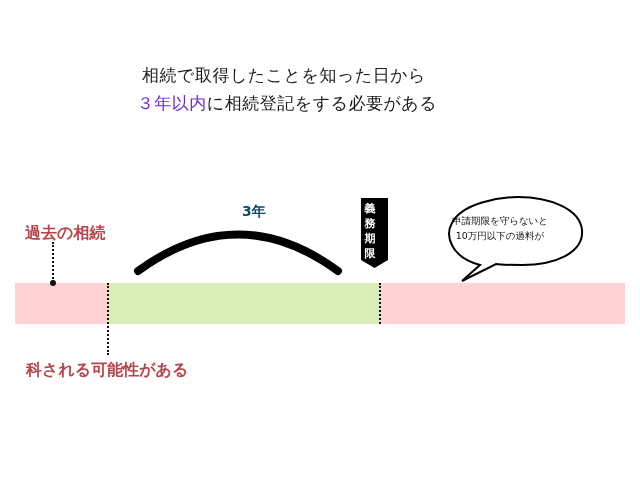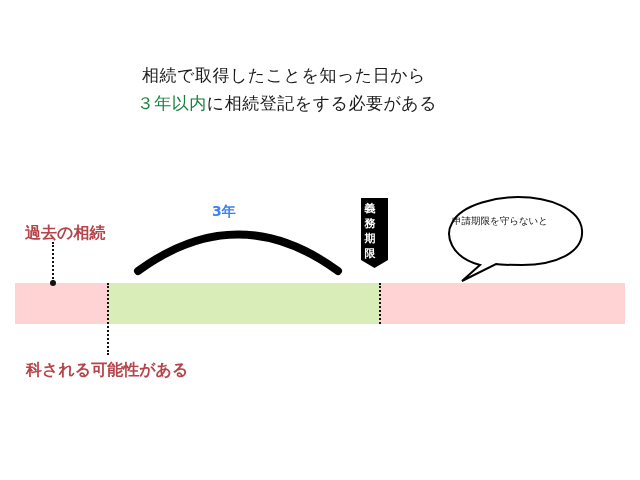--- a/index.html
+++ b/index.html
@@ -1,20 +1,20 @@
 <!DOCTYPE html>
 <html><head>
 <meta charset="utf-8">
 <style>
   html, body { margin:0; padding:0; }
   body { width:640px; height:480px; background:#ffffff; position:relative; overflow:hidden;
          font-family:"DejaVu Sans", sans-serif; }
   .abs { position:absolute; }
   .title-line { position:absolute; left:0; width:568px; text-align:center; font-size:17px; color:#1a1a1a; letter-spacing:0.5px; }
-  .accent { color:#15803d;margin-left:6px; }
+  .accent { color:#6d28d9;margin-left:6px; }
   .bar-seg { position:absolute; top:283px; height:41px; }
   .label-red { color:#b5454a; font-weight:bold; }
   .vdots { position:absolute; width:0; border-left:2px dotted #111; }
   .bubble-text { position:absolute; left:435px; top:213px; width:130px; text-align:center; font-size:9.5px; line-height:15px; color:#111; }
 </style>
 </head>
 <body>
 
 <div class="title-line" style="top:64px;">相続で取得したことを知った日から</div>
 <div class="title-line" style="top:92px;">
@@ -30,27 +30,28 @@
 <div class="abs" style="left:50px; top:280px; width:6px; height:6px; border-radius:50%; background:#111;"></div>
 
 <div class="vdots" style="left:107px; top:283px; height:72px;"></div>
 <div class="abs label-red" style="left:26px; top:360px; font-size:16px;">科される可能性がある</div>
 
 <div class="vdots" style="left:379px; top:283px; height:41px;"></div>
 
 <svg class="abs" style="left:130px; top:228px;" width="216" height="50">
   <path d="M8,43 Q108,-30 208,43" fill="none" stroke="#000" stroke-width="8" stroke-linecap="round"></path>
 </svg>
-<div class="abs" style="left:212px; top:203px; font-size:14px; font-weight:bold; color:#3b82f6;">3年</div>
+<div class="abs" style="left:242px; top:203px; font-size:14px; font-weight:bold; color:#0c4a6e;">3年</div>
 
 <svg class="abs" style="left:361px; top:198px;" width="27" height="72">
   <path d="M0,0 H27 V62 L13.5,70 L0,62 Z" fill="#000"></path>
 </svg>
 <div class="abs" style="left:361px; top:201px; width:18px; color:#fff; font-size:11px; font-weight:bold; line-height:15px; text-align:center;">
   <div style="width:12px; margin:0 auto; word-break:break-all;">義務期限</div>
 </div>
 
 <svg class="abs" style="left:440px; top:195px;" width="150" height="92">
   <path d="M40,70 C10,62 5,40 12,28 C22,8 60,2 78,2 C110,2 140,14 142,35 C144,58 115,70 82,70 C70,70 60,70 56,69 L22,86 Z" fill="#fff" stroke="#000" stroke-width="2"></path>
 </svg>
 <div class="bubble-text">
   <div>申請期限を守らないと</div>
+  <div>10万円以下の過料が</div>
 </div>
 
 </body></html>

